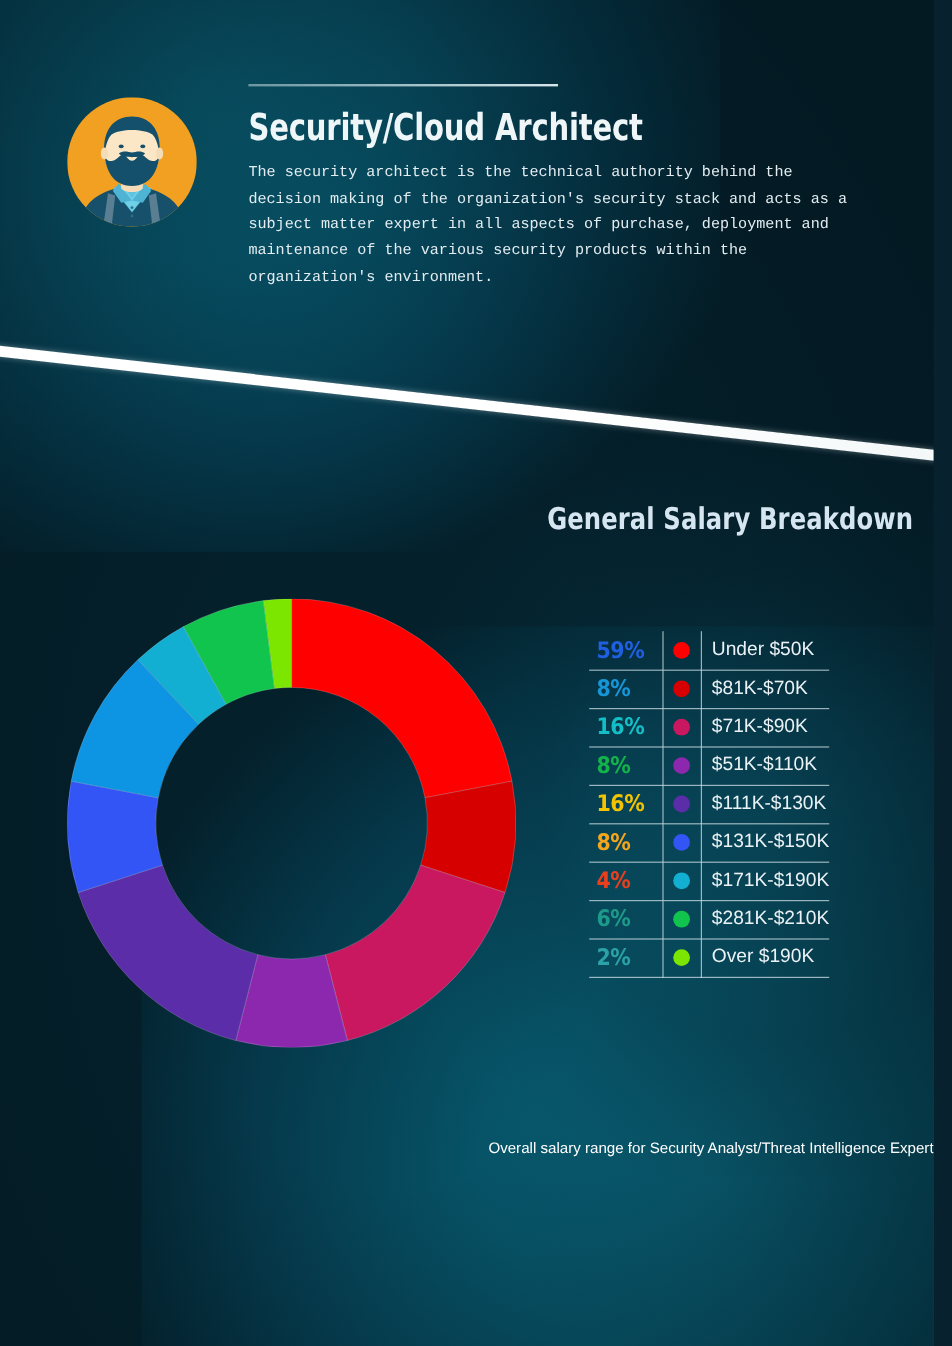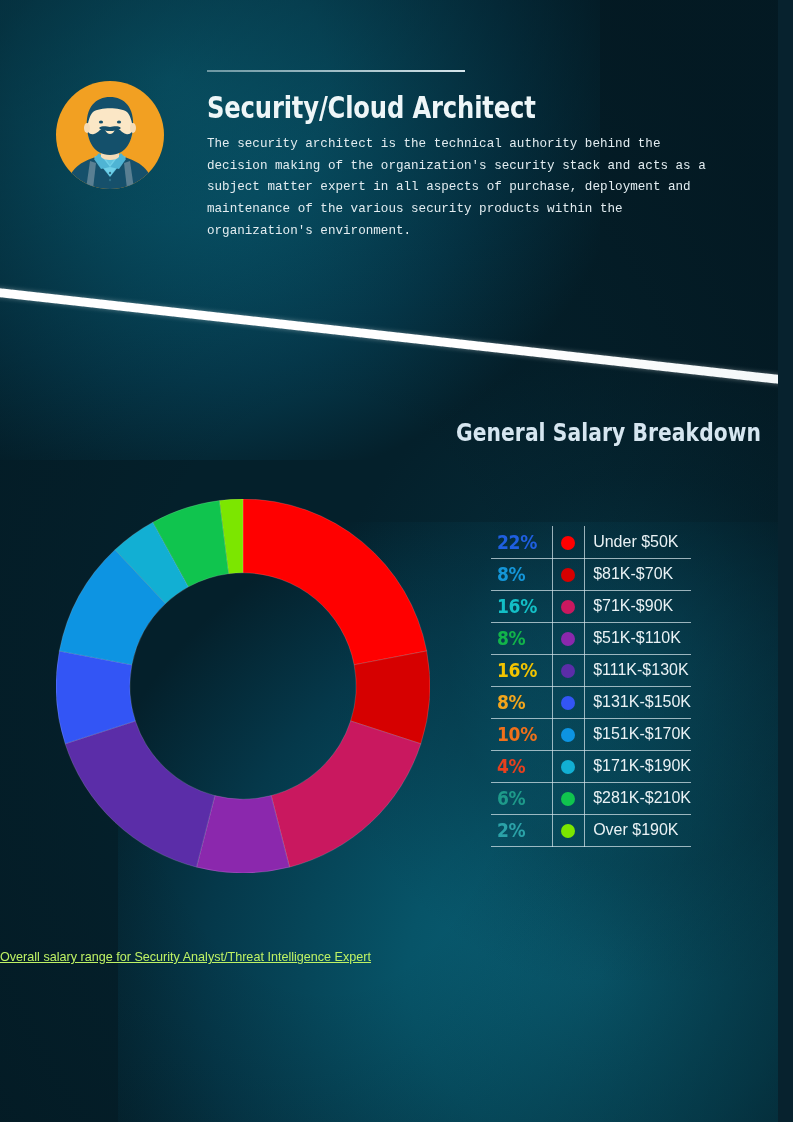--- a/index.html
+++ b/index.html
@@ -173,24 +173,23 @@
     font-size: 16px;
     color: #eaf2f5;
     white-space: nowrap;
   }
 
   .caption {
     position: absolute;
     left: 0;
     right: 0;
     top: 950px;
-    text-align: left;
+    text-align: right;
     font-size: 12.6px;
-    color: #bef264;
-    text-decoration: underline;
+    color: #ffffff;
   }
 </style>
 </head>
 <body>
 
 <div id="page">
 
   <div class="bg-base"></div>
   <div class="bg-glow-topleft"></div>
   <div class="bg-glow-bottomright"></div>
@@ -261,21 +260,21 @@
         <path d="M 3.312284113735217 151.95969417246954 A 187 187 0 0 1 58.98969119133517 50.68286667219607 L 109.55376317075778 104.52813433667863 A 113.13499999999999 113.13499999999999 0 0 0 75.86893188880981 165.8006149743441 Z" fill="#0D94E2" stroke="rgba(255,255,255,0.22)" stroke-width="0.7"></path>
         <path d="M 58.98969119133517 50.68286667219607 A 187 187 0 0 1 96.91206294297925 23.13065083179751 L 132.49679808050246 87.8590437532375 A 113.13499999999999 113.13499999999999 0 0 0 109.55376317075778 104.52813433667863 Z" fill="#12AFD3" stroke="rgba(255,255,255,0.22)" stroke-width="0.7"></path>
         <path d="M 96.91206294297925 23.13065083179751 A 187 187 0 0 1 163.56268532347505 1.474550854192671 L 172.8204246207024 74.75710326678657 A 113.13499999999999 113.13499999999999 0 0 0 132.49679808050246 87.8590437532375 Z" fill="#10C44E" stroke="rgba(255,255,255,0.22)" stroke-width="0.7"></path>
         <path d="M 163.56268532347505 1.474550854192671 A 187 187 0 0 1 186.99999999999997 0 L 186.99999999999997 73.86500000000001 A 113.13499999999999 113.13499999999999 0 0 0 172.8204246207024 74.75710326678657 Z" fill="#7CE600" stroke="rgba(255,255,255,0.22)" stroke-width="0.7"></path>
       </svg>
   </div>
 
   <table class="legend">
     <tbody id="legend-body">
         <tr>
-          <td class="c-pct" style="color: rgb(31, 95, 224);">22%</td>
+          <td class="c-pct" style="color: rgb(31, 95, 224);">59%</td>
           <td class="c-dot"><i style="background: rgb(255, 0, 0);"></i></td>
           <td class="c-label">Under $50K</td>
         </tr>
         <tr>
           <td class="c-pct" style="color: rgb(20, 150, 216);">8%</td>
           <td class="c-dot"><i style="background: rgb(214, 0, 0);"></i></td>
           <td class="c-label">$81K-$70K</td>
         </tr>
         <tr>
           <td class="c-pct" style="color: rgb(19, 191, 198);">16%</td>
@@ -291,25 +290,20 @@
           <td class="c-pct" style="color: rgb(242, 195, 0);">16%</td>
           <td class="c-dot"><i style="background: rgb(91, 45, 168);"></i></td>
           <td class="c-label">$111K-$130K</td>
         </tr>
         <tr>
           <td class="c-pct" style="color: rgb(243, 165, 28);">8%</td>
           <td class="c-dot"><i style="background: rgb(51, 85, 245);"></i></td>
           <td class="c-label">$131K-$150K</td>
         </tr>
         <tr>
-          <td class="c-pct" style="color: rgb(240, 112, 26);">10%</td>
-          <td class="c-dot"><i style="background: rgb(13, 148, 226);"></i></td>
-          <td class="c-label">$151K-$170K</td>
-        </tr>
-        <tr>
           <td class="c-pct" style="color: rgb(232, 64, 30);">4%</td>
           <td class="c-dot"><i style="background: rgb(18, 175, 211);"></i></td>
           <td class="c-label">$171K-$190K</td>
         </tr>
         <tr>
           <td class="c-pct" style="color: rgb(30, 154, 138);">6%</td>
           <td class="c-dot"><i style="background: rgb(16, 196, 78);"></i></td>
           <td class="c-label">$281K-$210K</td>
         </tr>
         <tr>

